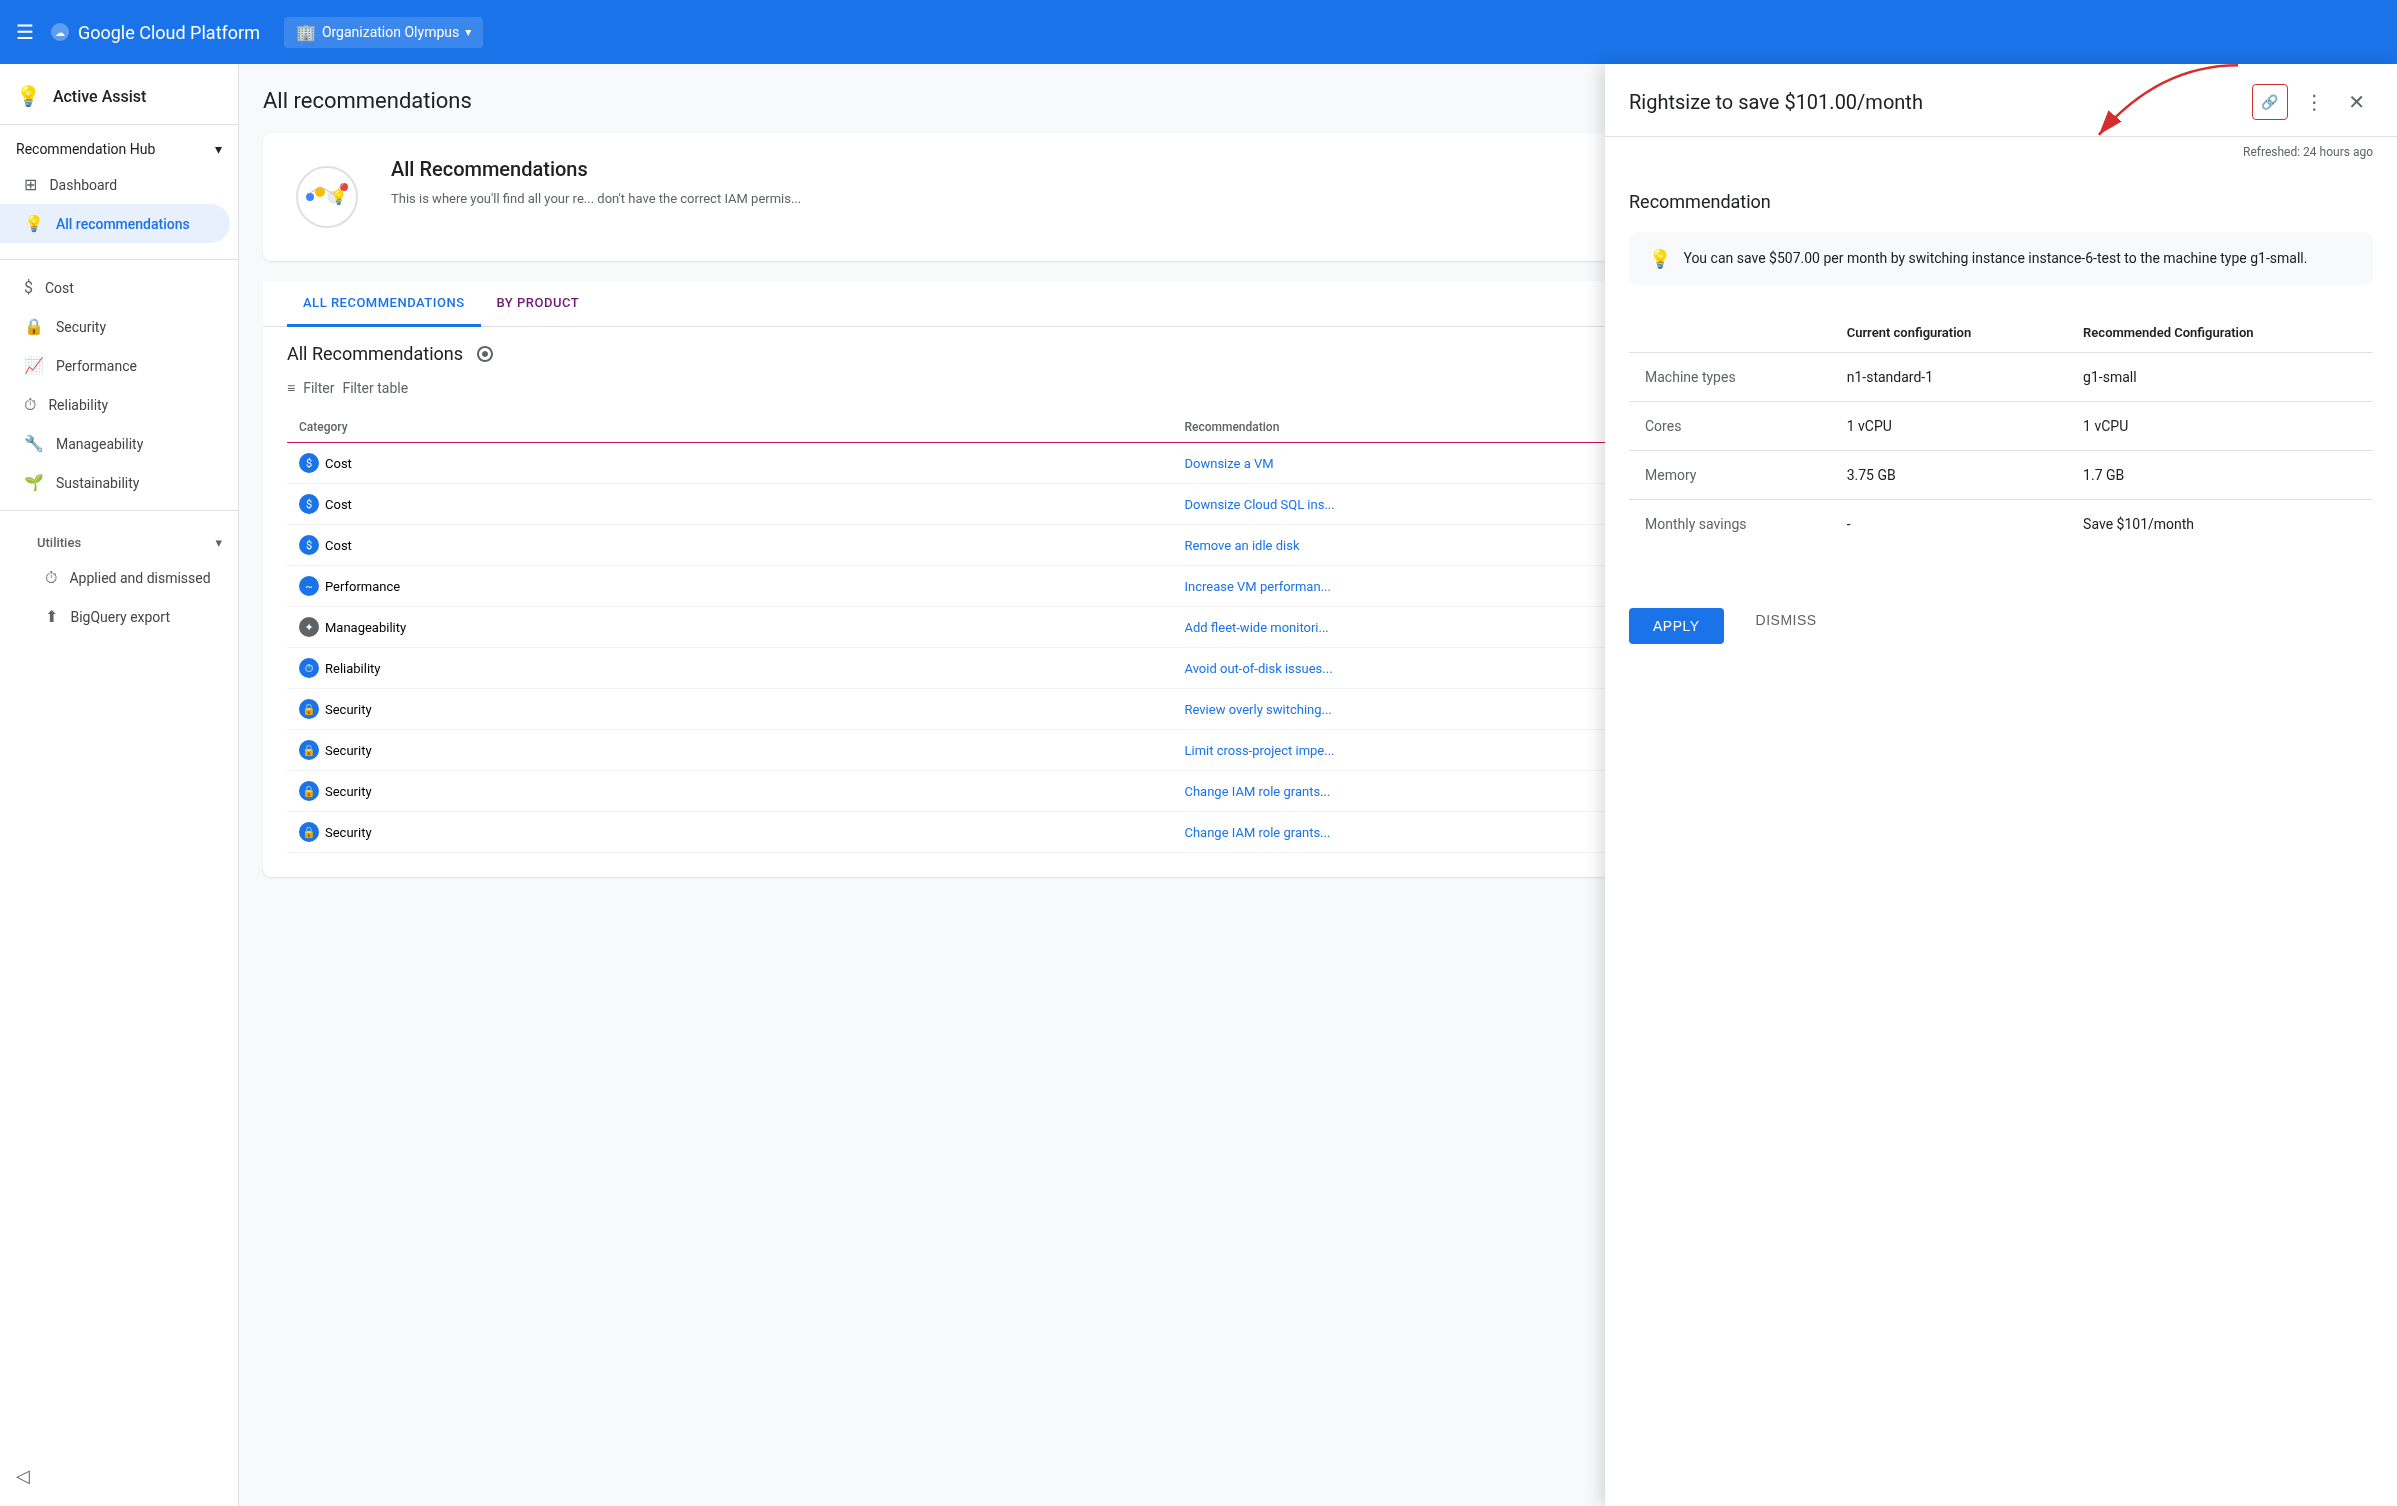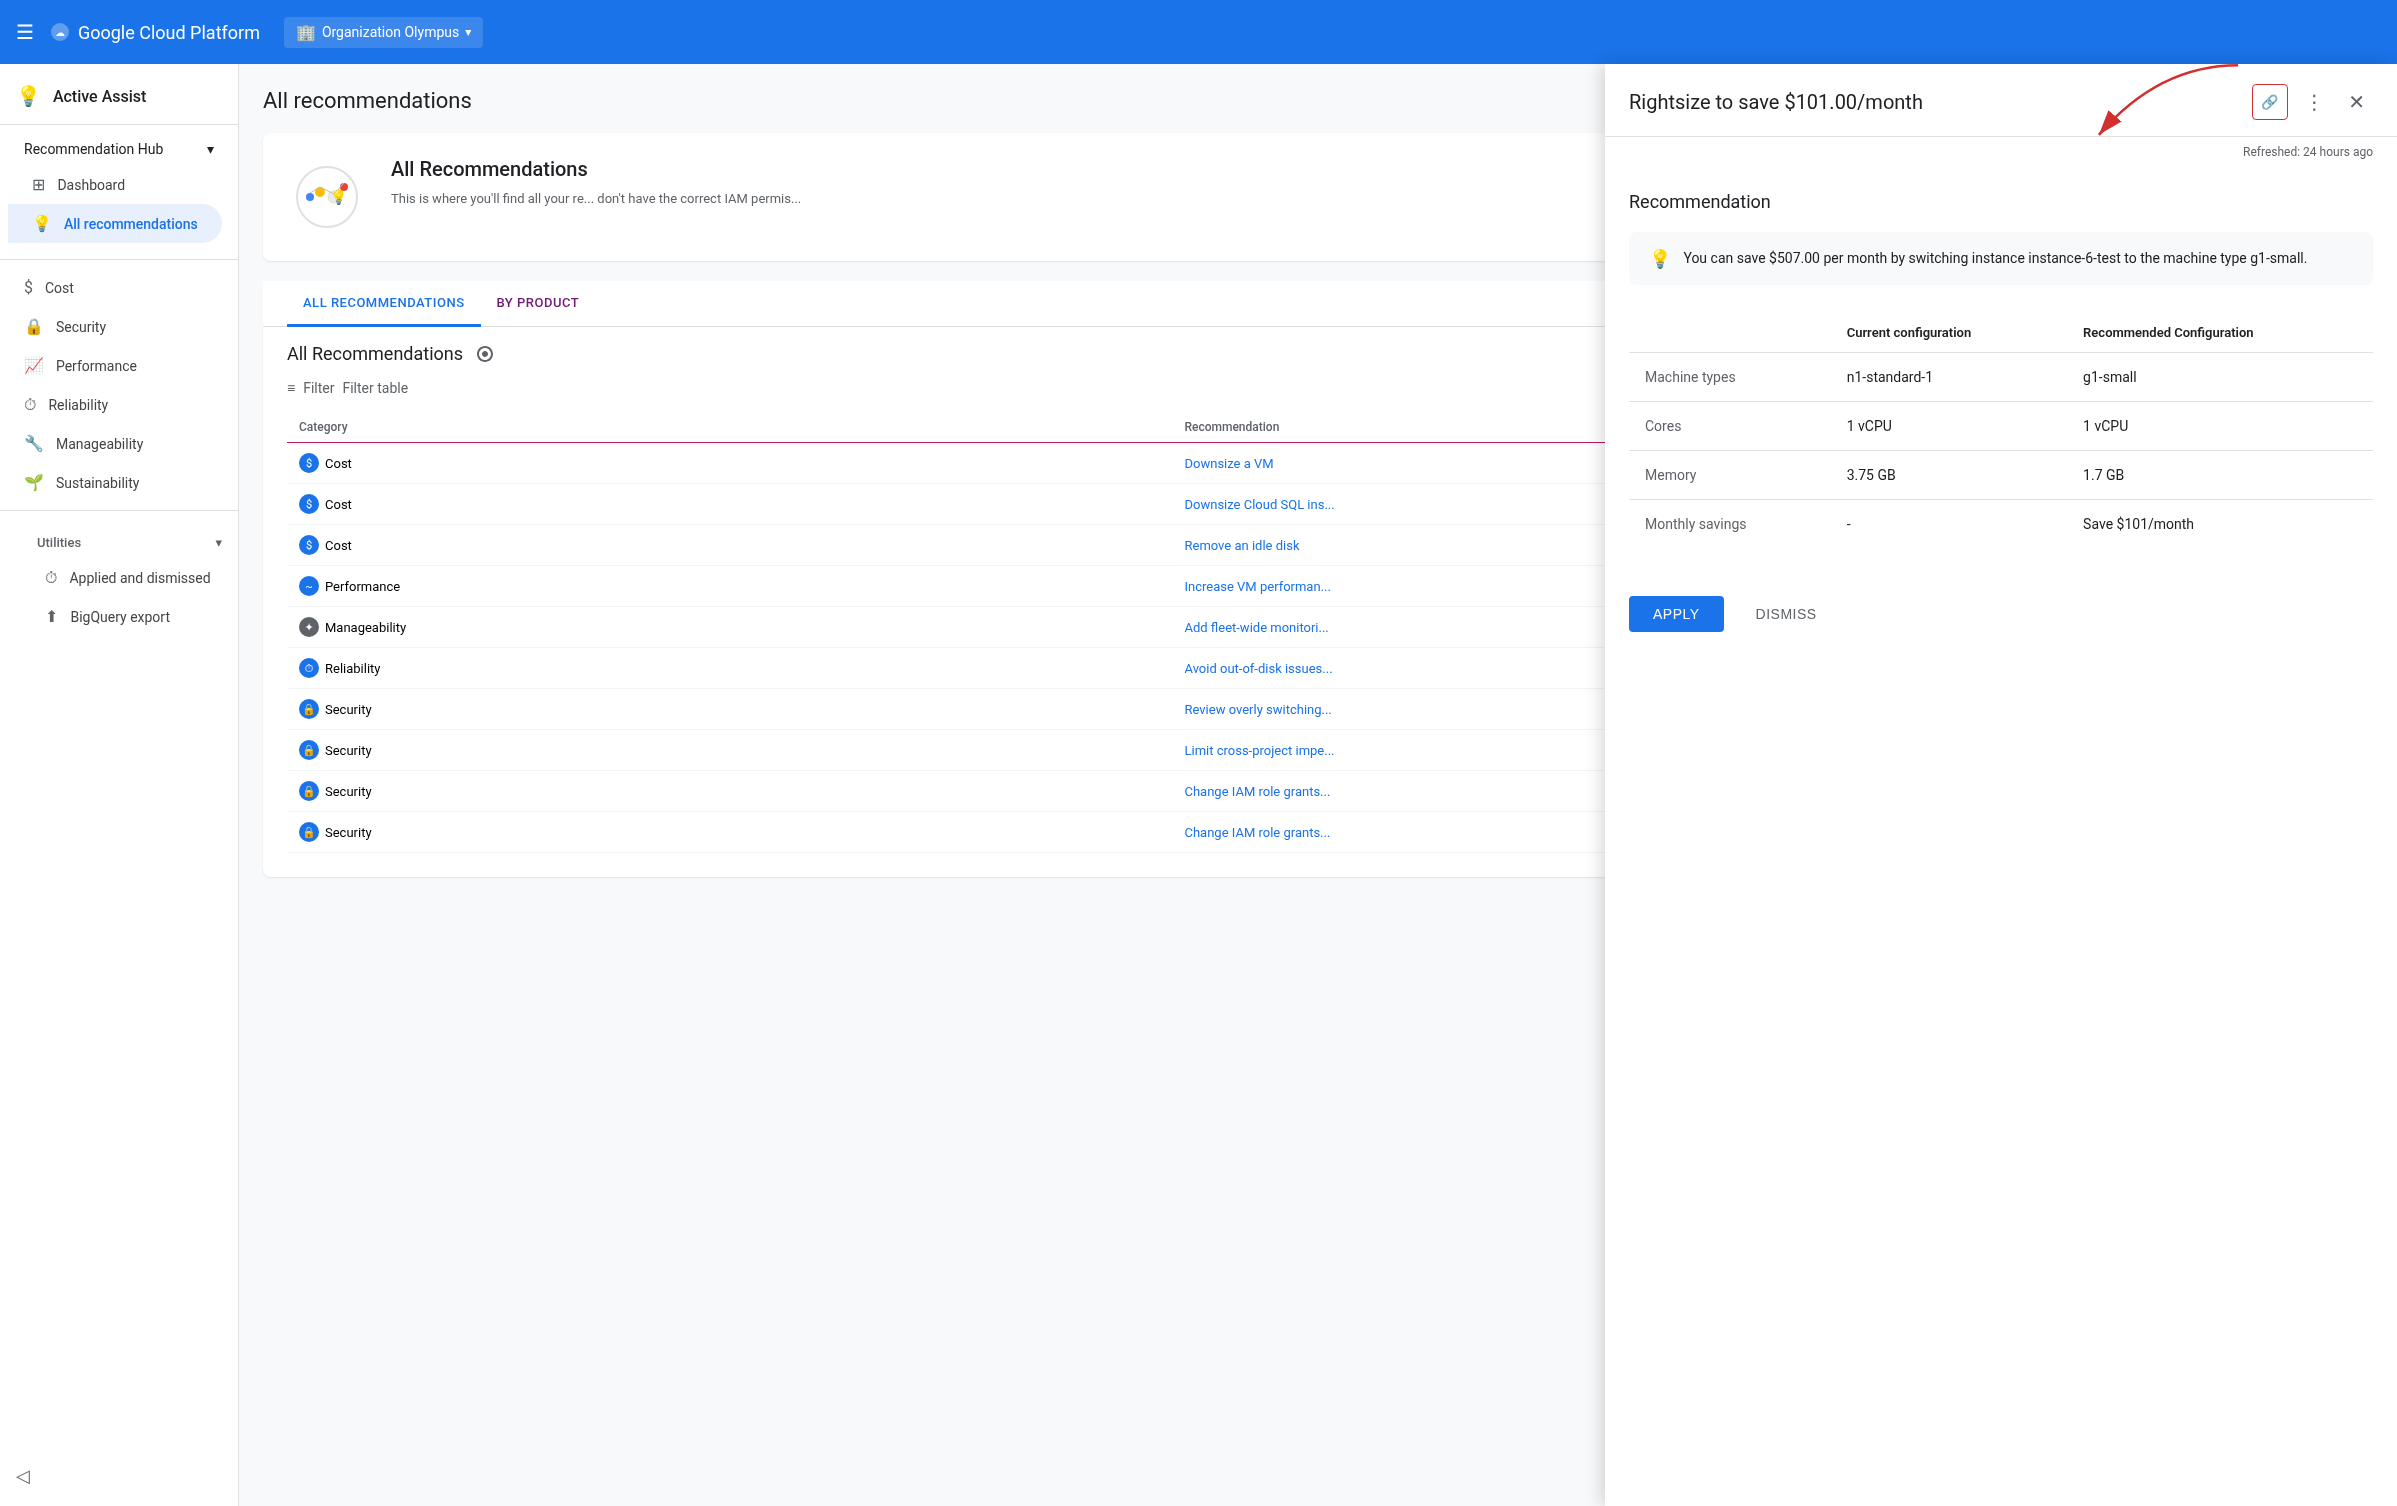--- a/index.html
+++ b/index.html
@@ -36,21 +36,21 @@
     .sidebar-top {
       display: flex;
       align-items: center;
       gap: 12px;
       padding: 20px 16px 16px;
       border-bottom: 1px solid #e0e0e0;
     }
     .sidebar-top .bulb-icon { color: #1a73e8; font-size: 20px; }
     .sidebar-top-label { font-size: 16px; color: #202124; font-weight: 500; }
 
-    .sidebar-section { padding: 8px 8px; }
+    .sidebar-section { padding: 8px 0; }
     .sidebar-section-header {
       display: flex;
       align-items: center;
       justify-content: space-between;
       padding: 8px 16px;
       font-size: 14px;
       color: #202124;
       cursor: pointer;
     }
     .sidebar-item {
@@ -222,20 +222,21 @@
       background: #1a73e8;
       color: white;
       border: none;
       padding: 10px 24px;
       border-radius: 4px;
       font-size: 14px;
       font-weight: 500;
       cursor: pointer;
       text-transform: uppercase;
       letter-spacing: 0.5px;
+      margin-top: 12px;
     }
     .btn-dismiss {
       background: transparent;
       color: #5f6368;
       border: none;
       padding: 10px 16px;
       border-radius: 4px;
       font-size: 14px;
       font-weight: 500;
       cursor: pointer;

